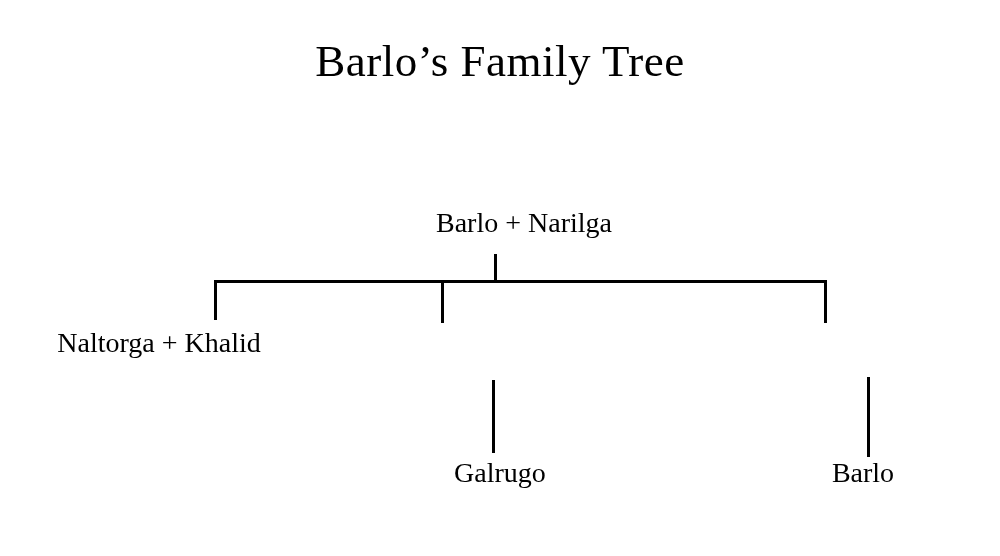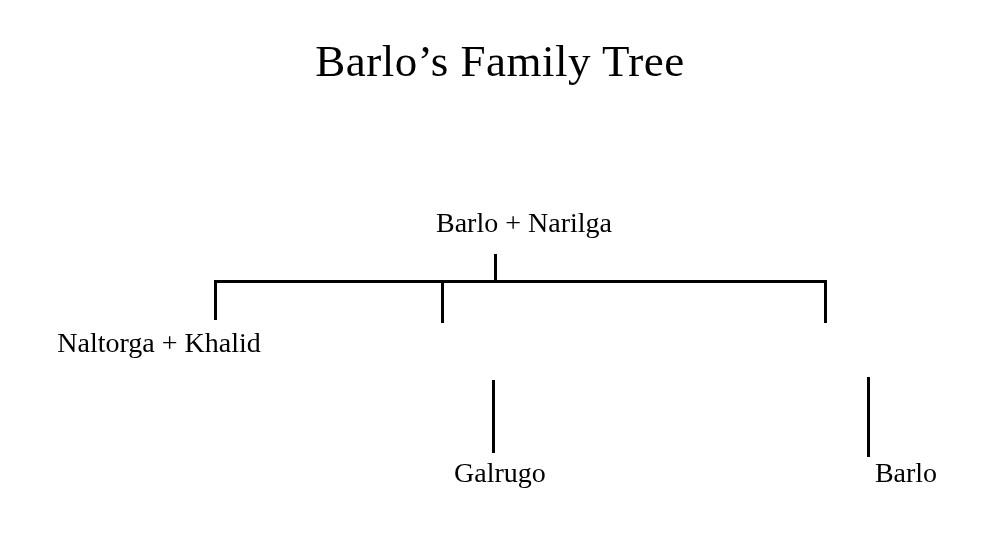--- a/index.html
+++ b/index.html
@@ -47,21 +47,21 @@
   .drop-middle   { left: 441px; top: 280px; width: 3px;  height: 43px; }
   .drop-right    { left: 824px; top: 280px; width: 3px;  height: 43px; }
   .child-line-center { left: 492px; top: 380px; width: 3px; height: 73px; }
   .child-line-right  { left: 867px; top: 377px; width: 3px; height: 80px; }
 
   .node-root     { left: 524px; top: 208px; }
   .node-child-1  { left: 159px; top: 328px; }
   .node-child-2  { left: 520px; top: 328px; }
   .node-child-3  { left: 879px; top: 328px; }
   .node-grand-1  { left: 500px; top: 458px; }
-  .node-grand-2  { left: 863px; top: 458px; margin-left: 43px; }
+  .node-grand-2  { left: 863px; top: 458px; }
 </style>
 </head>
 <body>
 
 <div id="canvas">
 
   <div class="title">Barlo’s Family Tree</div>
 
   <div class="node node-root">Barlo + Narilga</div>
 

